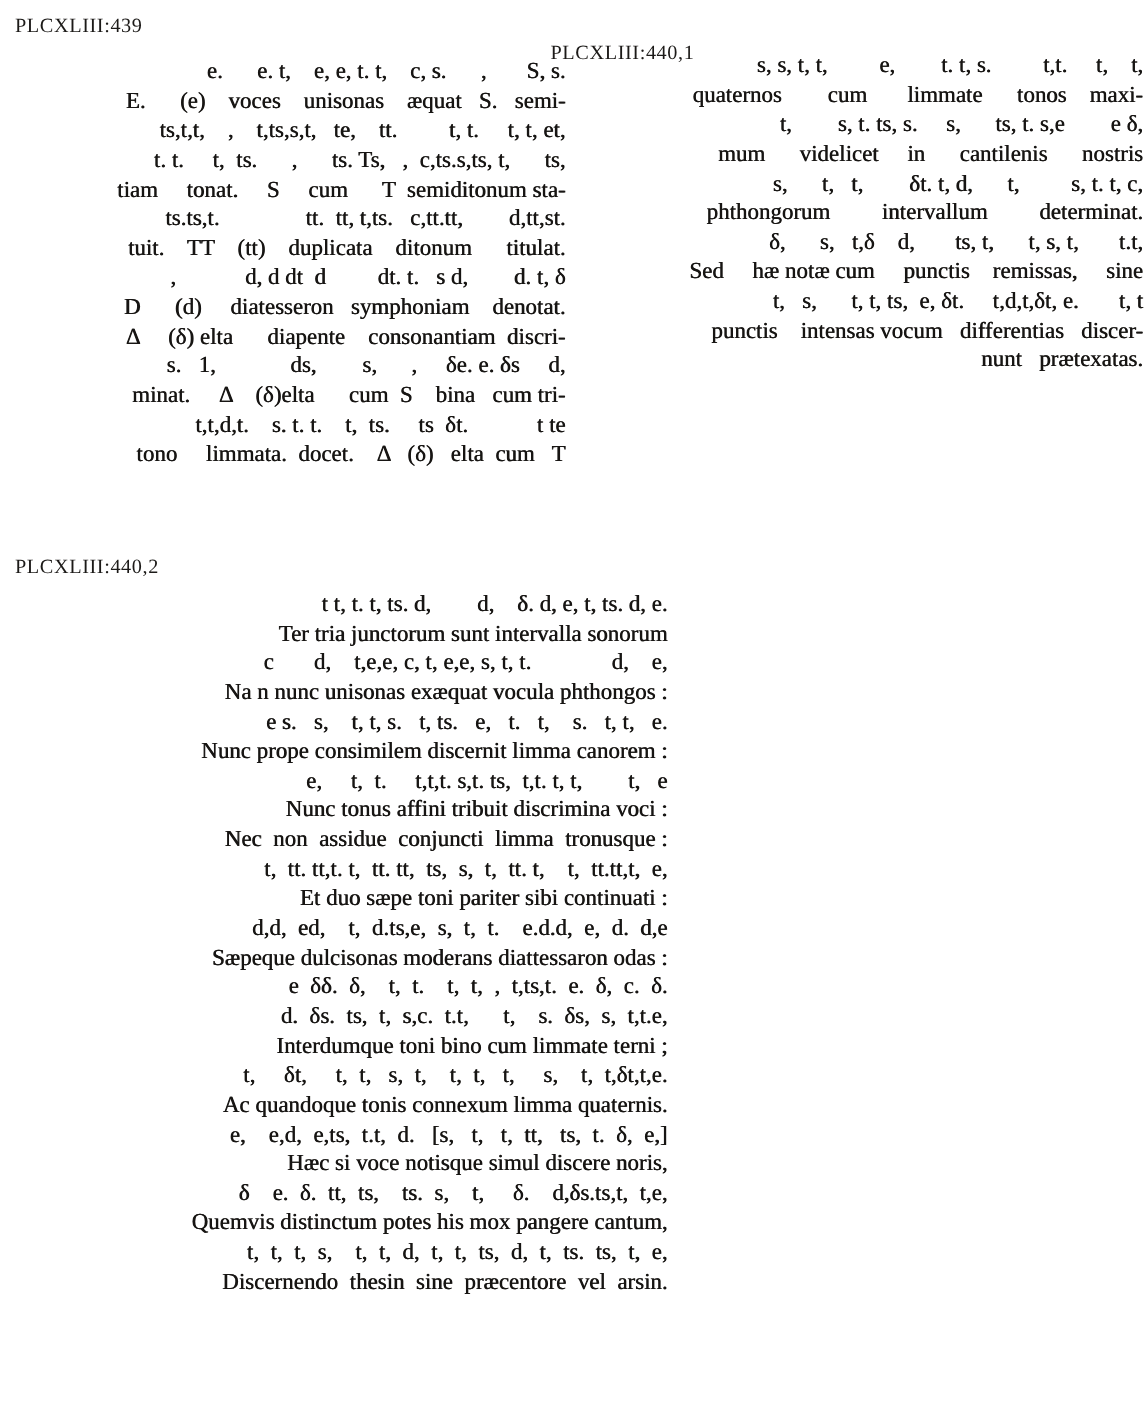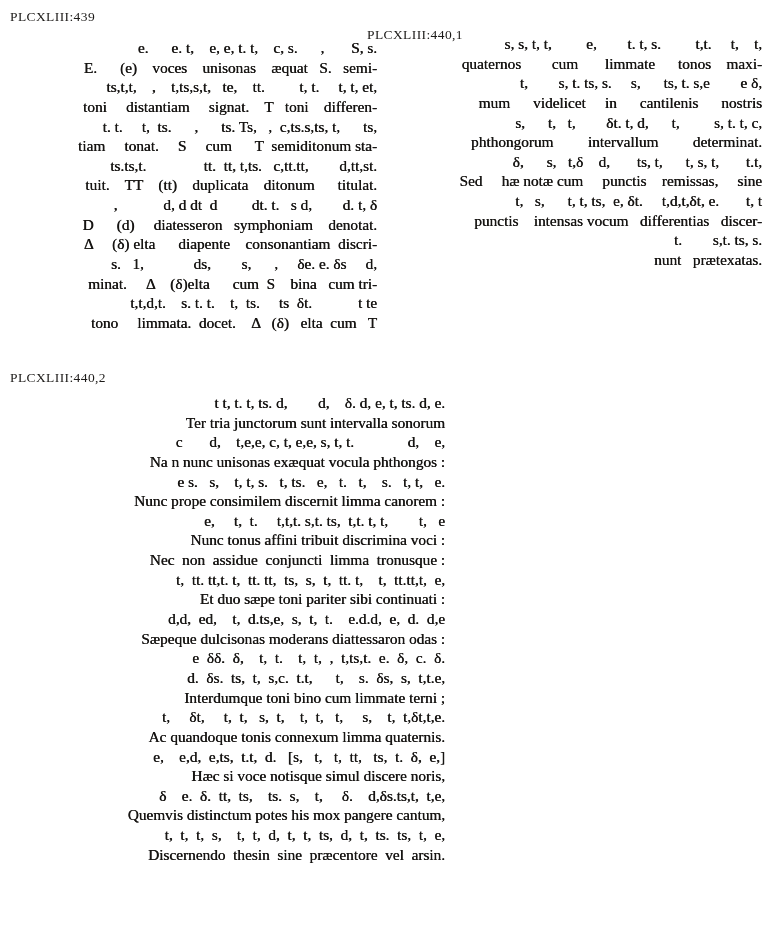--- a/index.html
+++ b/index.html
@@ -44,21 +44,20 @@
 <div class="page" style="background: rgb(255, 255, 255); color: rgb(23, 21, 19); border-radius: 14px;">
 
   <div class="colheader" id="hdr-left">PLCXLIII:439</div>
 
   <div class="colheader" id="hdr-right">PLCXLIII:440,1</div>
 
   <div class="textcol" id="col-left">
       <div class="line">        e.      e. t,    e, e, t. t,    c, s.      ,       S, s.</div>
       <div class="line">   E.      (e)    voces    unisonas    æquat   S.   semi-</div>
       <div class="line">ts,t,t,    ,    t,ts,s,t,   te,    tt.         t, t.     t, t, et,</div>
-      <div class="line">toni     distantiam     signat.    T   toni    differen-</div>
       <div class="line">t. t.     t,  ts.      ,      ts. Ts,   ,  c,ts.s,ts, t,      ts,</div>
       <div class="line">tiam     tonat.     S     cum      T  semiditonum sta-</div>
       <div class="line">ts.ts,t.               tt.  tt, t,ts.   c,tt.tt,        d,tt,st.</div>
       <div class="line">tuit.    TT    (tt)    duplicata    ditonum      titulat.</div>
       <div class="line">,            d, d dt  d         dt. t.   s d,        d. t, δ</div>
       <div class="line">D      (d)     diatesseron   symphoniam    denotat.</div>
       <div class="line">Δ     (δ) elta      diapente    consonantiam  discri-</div>
       <div class="line">s.   1,             ds,        s,      ,     δe. e. δs     d,</div>
       <div class="line">minat.     Δ    (δ)elta      cum  S    bina   cum tri-</div>
       <div class="line">t,t,d,t.    s. t. t.    t,  ts.     ts  δt.            t te</div>
@@ -69,21 +68,20 @@
       <div class="line">  s, s, t, t,         e,        t. t, s.         t,t.     t,    t,</div>
       <div class="line">quaternos        cum       limmate      tonos    maxi-</div>
       <div class="line">    t,        s, t. ts, s.     s,      ts, t. s,e        e δ,</div>
       <div class="line">mum      videlicet     in      cantilenis      nostris</div>
       <div class="line">  s,      t,   t,        δt. t, d,      t,         s, t. t, c,</div>
       <div class="line">phthongorum         intervallum         determinat.</div>
       <div class="line">  δ,      s,   t,δ    d,       ts, t,      t, s, t,       t.t,</div>
       <div class="line">Sed     hæ notæ cum     punctis    remissas,     sine</div>
       <div class="line">  t,   s,      t, t, ts,  e, δt.     t,d,t,δt, e.       t, t</div>
       <div class="line">punctis    intensas vocum   differentias   discer-</div>
-      <div class="line">  t.        s,t. ts, s.</div>
       <div class="line">nunt   prætexatas.</div>
     </div>
 
   <div class="colheader" id="hdr-bottom">PLCXLIII:440,2</div>
 
   <div class="textcol" id="col-bottom">
       <div class="line">   t t, t. t, ts. d,        d,    δ. d, e, t, ts. d, e.</div>
       <div class="line">Ter tria junctorum sunt intervalla sonorum</div>
       <div class="line">   c       d,    t,e,e, c, t, e,e, s, t, t.              d,    e,</div>
       <div class="line">Na n nunc unisonas exæquat vocula phthongos :</div>

